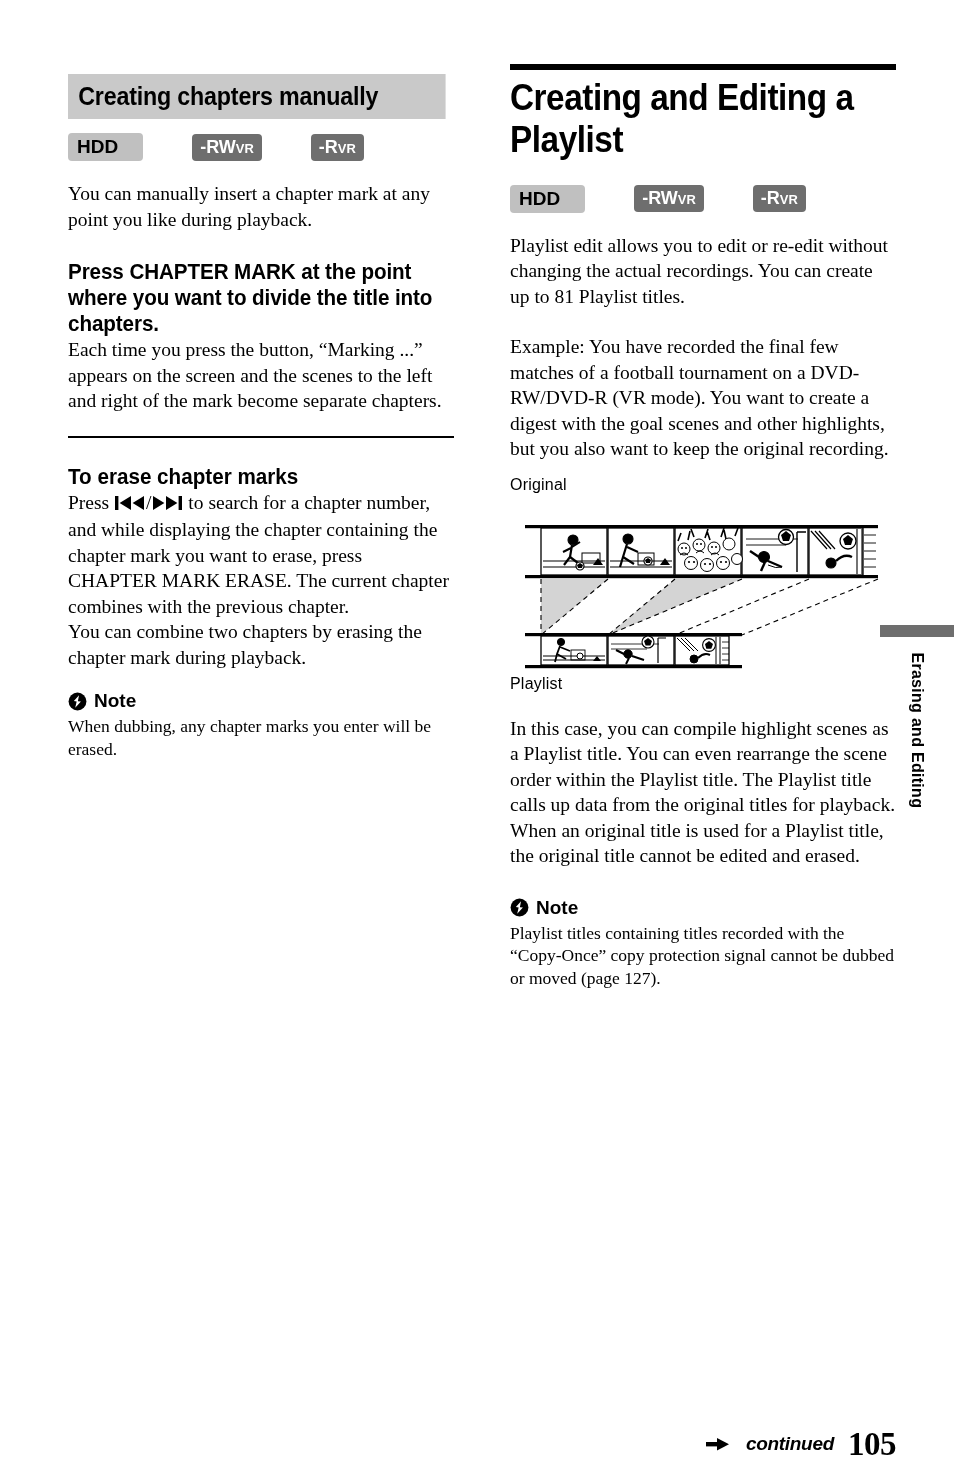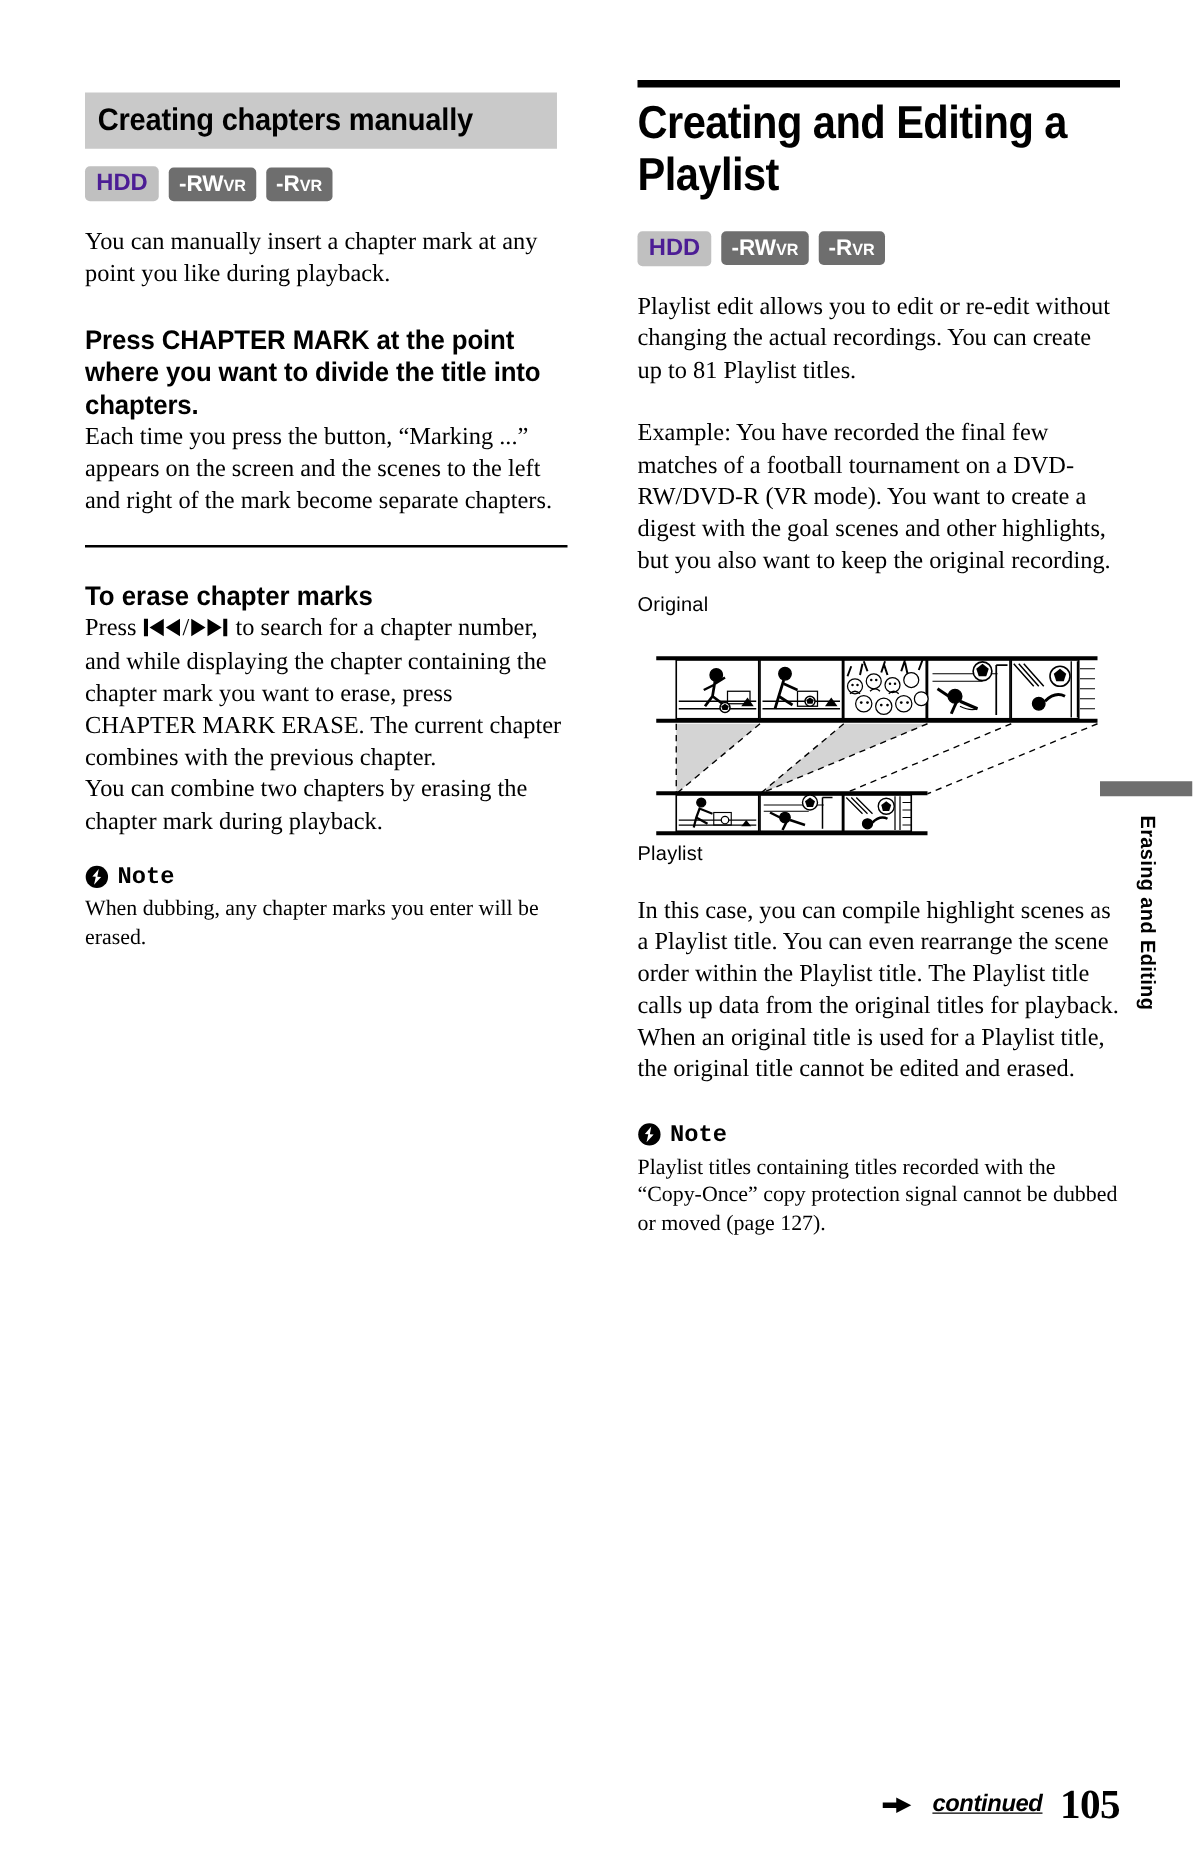--- a/index.html
+++ b/index.html
@@ -76,29 +76,30 @@
     font-weight: bold;
     border-radius: 4px;
     line-height: 1;
     display: inline-flex;
     align-items: baseline;
     letter-spacing: 0px;
     white-space: nowrap;
   }
   .badge.hdd {
     background: #c0c0c0;
-    color: #4c1d95;
+    color: #000000;
     font-size: 19px;
-    padding: 4px 9px 5px 9px;
+    padding: 4px 25px 5px 9px;
   }
   .badge.disc {
     background: #6e6e6e;
     color: #ffffff;
     font-size: 18px;
     padding: 4px 8px 5px 8px;
+    margin-left: 41px;
   }
   .badge .sub {
     font-size: 0.72em;
     letter-spacing: 0px;
   }
 
   
   p.body {
     font-size: 19.5px;
     line-height: 25.5px;
@@ -140,21 +141,21 @@
     gap: 7px;
     margin-bottom: 3px;
   }
   .note-icon {
     width: 19px;
     height: 19px;
     flex: 0 0 19px;
     display: block;
   }
   .note-label {
-    font-family: Liberation Mono, monospace;
+    font-family: Liberation Sans, sans-serif;
     font-weight: bold;
     font-size: 19px;
   }
   p.note-body {
     font-size: 17.5px;
     line-height: 22.5px;
     margin: 0;
   }
 
   
@@ -211,21 +212,20 @@
     bottom: 22px;
     display: flex;
     align-items: flex-end;
     gap: 14px;
   }
   .continued {
     display: flex;
     align-items: center;
     gap: 16px;
     padding-bottom: 6px;
-    text-decoration: underline;
   }
   .continued-text {
     font-family: "Liberation Sans", sans-serif;
     font-style: italic;
     font-weight: bold;
     font-size: 19px;
     letter-spacing: -0.3px;
   }
   .page-num {
     font-family: Liberation Serif, serif;

